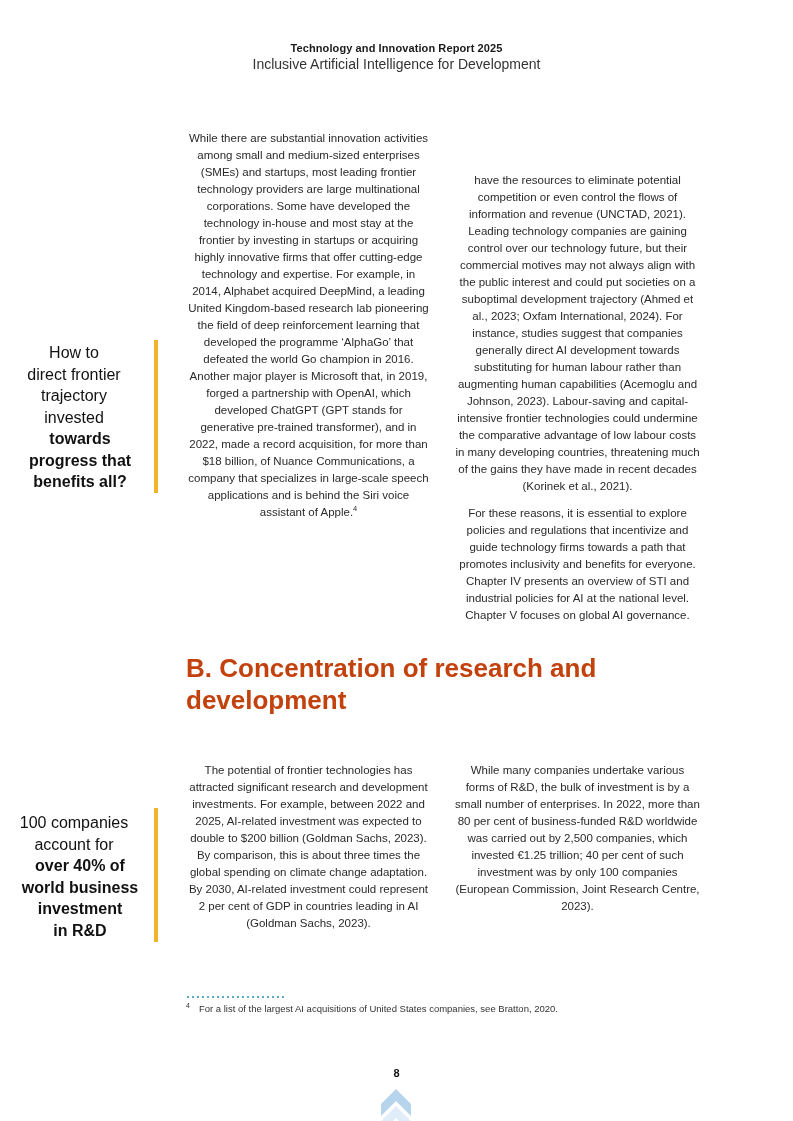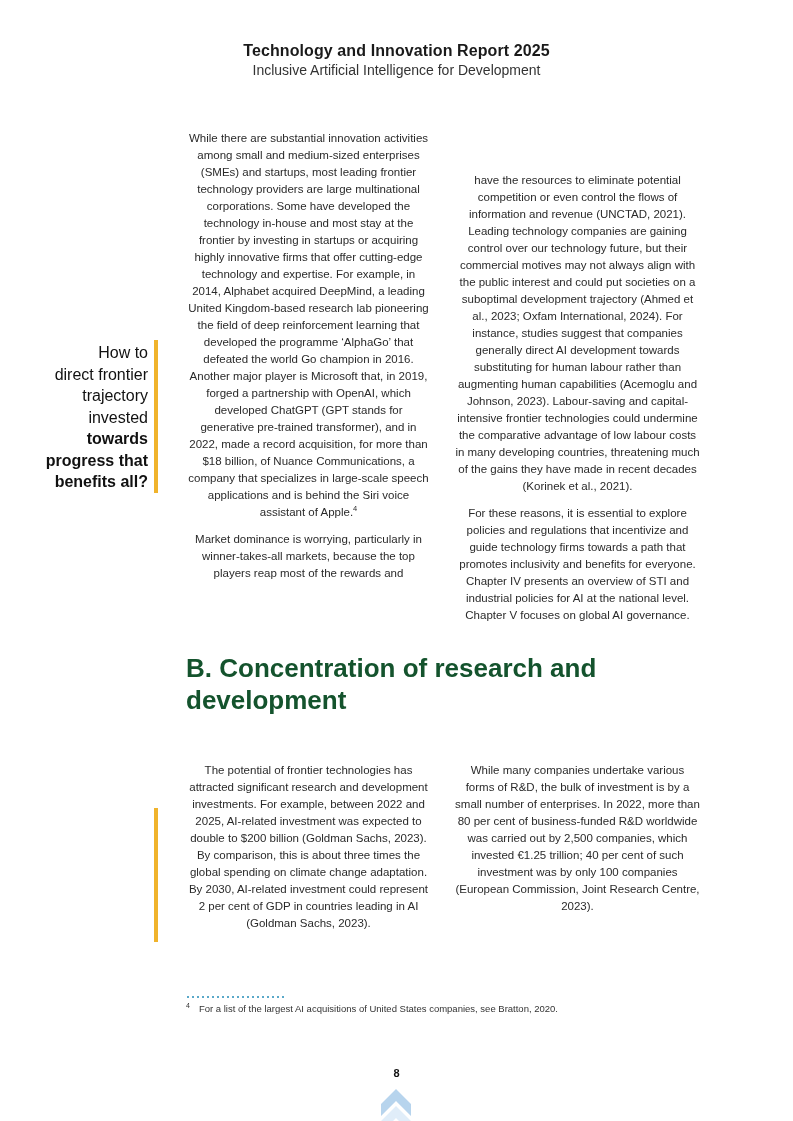--- a/index.html
+++ b/index.html
@@ -8,45 +8,45 @@
     position: relative;
     width: 793px; height: 1121px;
     background: #ffffff;
     font-family: "Liberation Sans", sans-serif;
     color: #2a2a2a;
     overflow: hidden;
     margin: 0 auto;
   }
   
   .header { position:absolute; top:42px; left:0; width:100%; text-align:center; }
-  .header .title { font-size:16px; font-weight:bold; color:#1a1a1a; letter-spacing:0.1px; }
+  .header .title { font-size:11px; font-weight:bold; color:#1a1a1a; letter-spacing:0.1px; }
   .header .subtitle { font-size:14px; color:#333; margin-top:2px; }
 
   
   .col { position:absolute; width:245px; font-size:11.5px; line-height:17px; text-align:center; }
   .col p { margin-bottom:10px; }
   .col-1-left  { left:186px; top:130px; }
   .col-1-right { left:455px; top:132px;margin-top:40px; }
   .col-2-left  { left:186px; top:762px; }
   .col-2-right { left:455px; top:762px; }
   sup { font-size:7.5px; vertical-align:super; line-height:0; }
 
   
-  .callout { position:absolute; left:0; width:148px; text-align:right; font-size:16px; line-height:21.5px; color:#111; }
+  .callout { position:absolute; left:0; width:148px; text-align:center; font-size:16px; line-height:21.5px; color:#111; }
   .callout-1 { top:342px; }
   .callout-2 { top:812px; }
   .callout .bold { font-weight:bold;padding-left:12px; }
   .callout-bar { position:absolute; left:154px; width:4px; background:#f0b32c; }
   .callout-bar-1 { top:340px; height:153px; }
   .callout-bar-2 { top:808px; height:134px; }
 
   
   .section-heading {
     position:absolute; left:186px; top:652px; width:500px;
-    font-size:26px; line-height:32px; font-weight:bold; color:#14532d;
+    font-size:26px; line-height:32px; font-weight:bold; color:#c2410c;
   }
 
   
   .footnote-rule { position:absolute; left:187px; top:996px; width:97px; height:3px;
     background-image: repeating-linear-gradient(to right, #5aa9c9 0, #5aa9c9 2px, transparent 2px, transparent 5px);
     background-size: 5px 2px; background-repeat: repeat-x; background-position: left top; }
   .footnote { position:absolute; left:186px; top:1003px; width:480px; font-size:9.5px; color:#333; }
   .footnote sup { margin-right:9px; font-size:7px; }
 
   
@@ -69,29 +69,36 @@
     <div>trajectory</div>
     <div>invested</div>
     <div class="bold">towards</div>
     <div class="bold">progress that</div>
     <div class="bold">benefits all?</div>
   </div>
   <div class="callout-bar callout-bar-1"></div>
 
   <div class="col col-1-left">
     <p><span>While there are substantial innovation activities among small and medium-sized enterprises (SMEs) and startups, most leading frontier technology providers are large multinational corporations. Some have developed the technology in-house and most stay at the frontier by investing in startups or acquiring highly innovative firms that offer cutting-edge technology and expertise. For example, in 2014, Alphabet acquired DeepMind, a leading United Kingdom-based research lab pioneering the field of deep reinforcement learning that developed the programme ‘AlphaGo’ that defeated the world Go champion in 2016. Another major player is Microsoft that, in 2019, forged a partnership with OpenAI, which developed ChatGPT (GPT stands for generative pre-trained transformer), and in 2022, made a record acquisition, for more than $18 billion, of Nuance Communications, a company that specializes in large-scale speech applications and is behind the Siri voice assistant of Apple.</span><sup>4</sup></p>
-    <p>Market dominance is worrying, particularly in winner-takes-all markets, because the top players reap most of the rewards and</p>
   </div>
   <div class="col col-1-right">
     <p>have the resources to eliminate potential competition or even control the flows of information and revenue (UNCTAD, 2021). Leading technology companies are gaining control over our technology future, but their commercial motives may not always align with the public interest and could put societies on a suboptimal development trajectory (Ahmed et al., 2023; Oxfam International, 2024). For instance, studies suggest that companies generally direct AI development towards substituting for human labour rather than augmenting human capabilities (Acemoglu and Johnson, 2023). Labour-saving and capital-intensive frontier technologies could undermine the comparative advantage of low labour costs in many developing countries, threatening much of the gains they have made in recent decades (Korinek et al., 2021).</p>
     <p>For these reasons, it is essential to explore policies and regulations that incentivize and guide technology firms towards a path that promotes inclusivity and benefits for everyone. Chapter IV presents an overview of STI and industrial policies for AI at the national level. Chapter V focuses on global AI governance.</p>
   </div>
 
   <h2 class="section-heading">B. Concentration of research and development</h2>
 
+  <div class="callout callout-2">
+    <div>100 companies</div>
+    <div>account for</div>
+    <div class="bold">over 40% of</div>
+    <div class="bold">world business</div>
+    <div class="bold">investment</div>
+    <div class="bold">in R&amp;D</div>
+  </div>
   <div class="callout-bar callout-bar-2"></div>
 
   <div class="col col-2-left">
     <p>The potential of frontier technologies has attracted significant research and development investments. For example, between 2022 and 2025, AI-related investment was expected to double to $200 billion (Goldman Sachs, 2023). By comparison, this is about three times the global spending on climate change adaptation. By 2030, AI-related investment could represent 2 per cent of GDP in countries leading in AI (Goldman Sachs, 2023).</p>
   </div>
   <div class="col col-2-right">
     <p>While many companies undertake various forms of R&amp;D, the bulk of investment is by a small number of enterprises. In 2022, more than 80 per cent of business-funded R&amp;D worldwide was carried out by 2,500 companies, which invested €1.25 trillion; 40 per cent of such investment was by only 100 companies (European Commission, Joint Research Centre, 2023).</p>
   </div>
 
   <div class="footnote-rule"></div>

